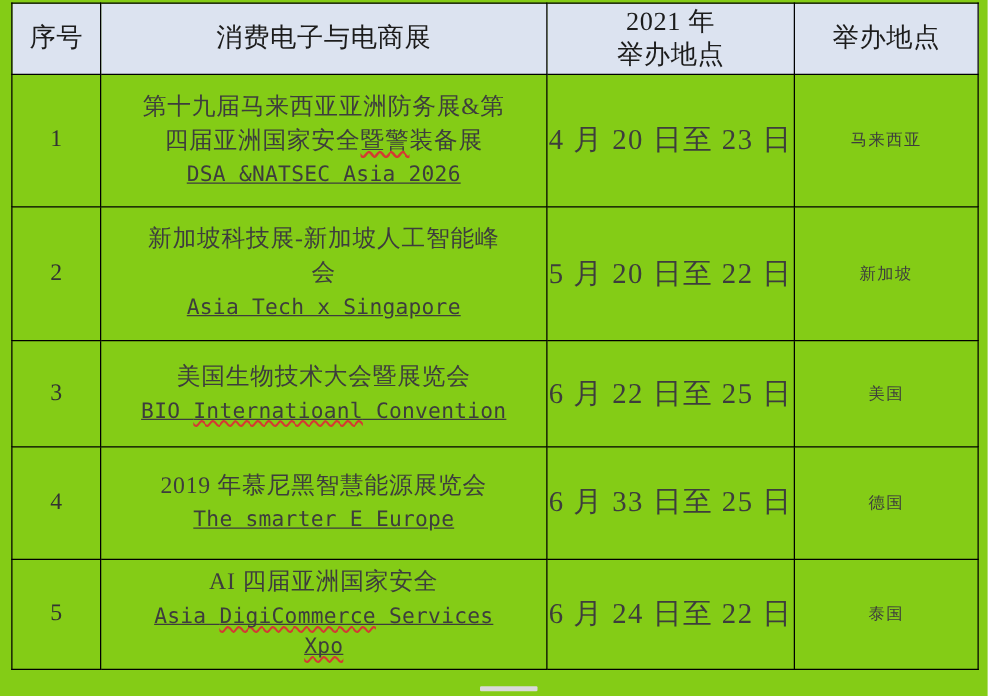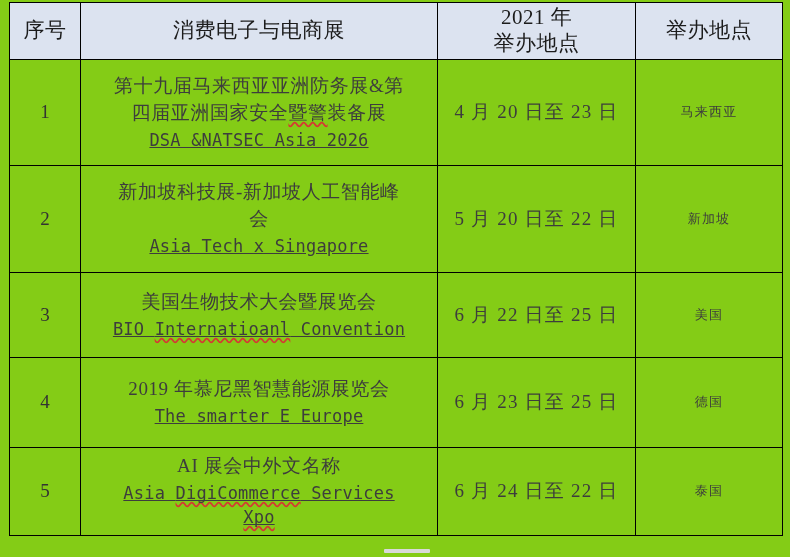--- a/index.html
+++ b/index.html
@@ -81,21 +81,21 @@
   .name-en {
     display: block;
     font-family: "DejaVu Sans Mono", "Liberation Mono", monospace;
     font-size: 17px;
     letter-spacing: 0.2px;
     margin-top: 1px;
     text-decoration: underline;
   }
 
   tbody td.date-cell {
-    font-size: 19px;
+    font-size: 23px;
     letter-spacing: 1.2px;
   }
 
   tbody td.place-cell {
     font-size: 13px;
     letter-spacing: 1.2px;
   }
 
   
   .sq {
@@ -185,28 +185,28 @@
         <td class="date-cell">6 月 22 日至 25 日</td>
         <td class="place-cell">美国</td>
       </tr>
 
       <tr class="row-h4">
         <td class="seq-cell">4</td>
         <td class="name-cell">
           <span class="name-cn">2019 年慕尼黑智慧能源展览会</span>
           <span class="name-en">The smarter E Europe</span>
         </td>
-        <td class="date-cell">6 月 23 日至 25 日</td>
+        <td class="date-cell">6 月 33 日至 25 日</td>
         <td class="place-cell">德国</td>
       </tr>
 
       <tr class="row-h5">
         <td class="seq-cell">5</td>
         <td class="name-cell">
-          <span class="name-cn">AI 展会中外文名称</span>
+          <span class="name-cn">AI 四届亚洲国家安全</span>
           <span class="name-en"><span>Asia </span><span class="sq">DigiCommerce</span><span> Services </span><span class="sq">Xpo</span></span>
         </td>
         <td class="date-cell">6 月 24 日至 22 日</td>
         <td class="place-cell">泰国</td>
       </tr>
 
     </tbody>
   </table>
 
   <div class="bottom-artifact"></div>

